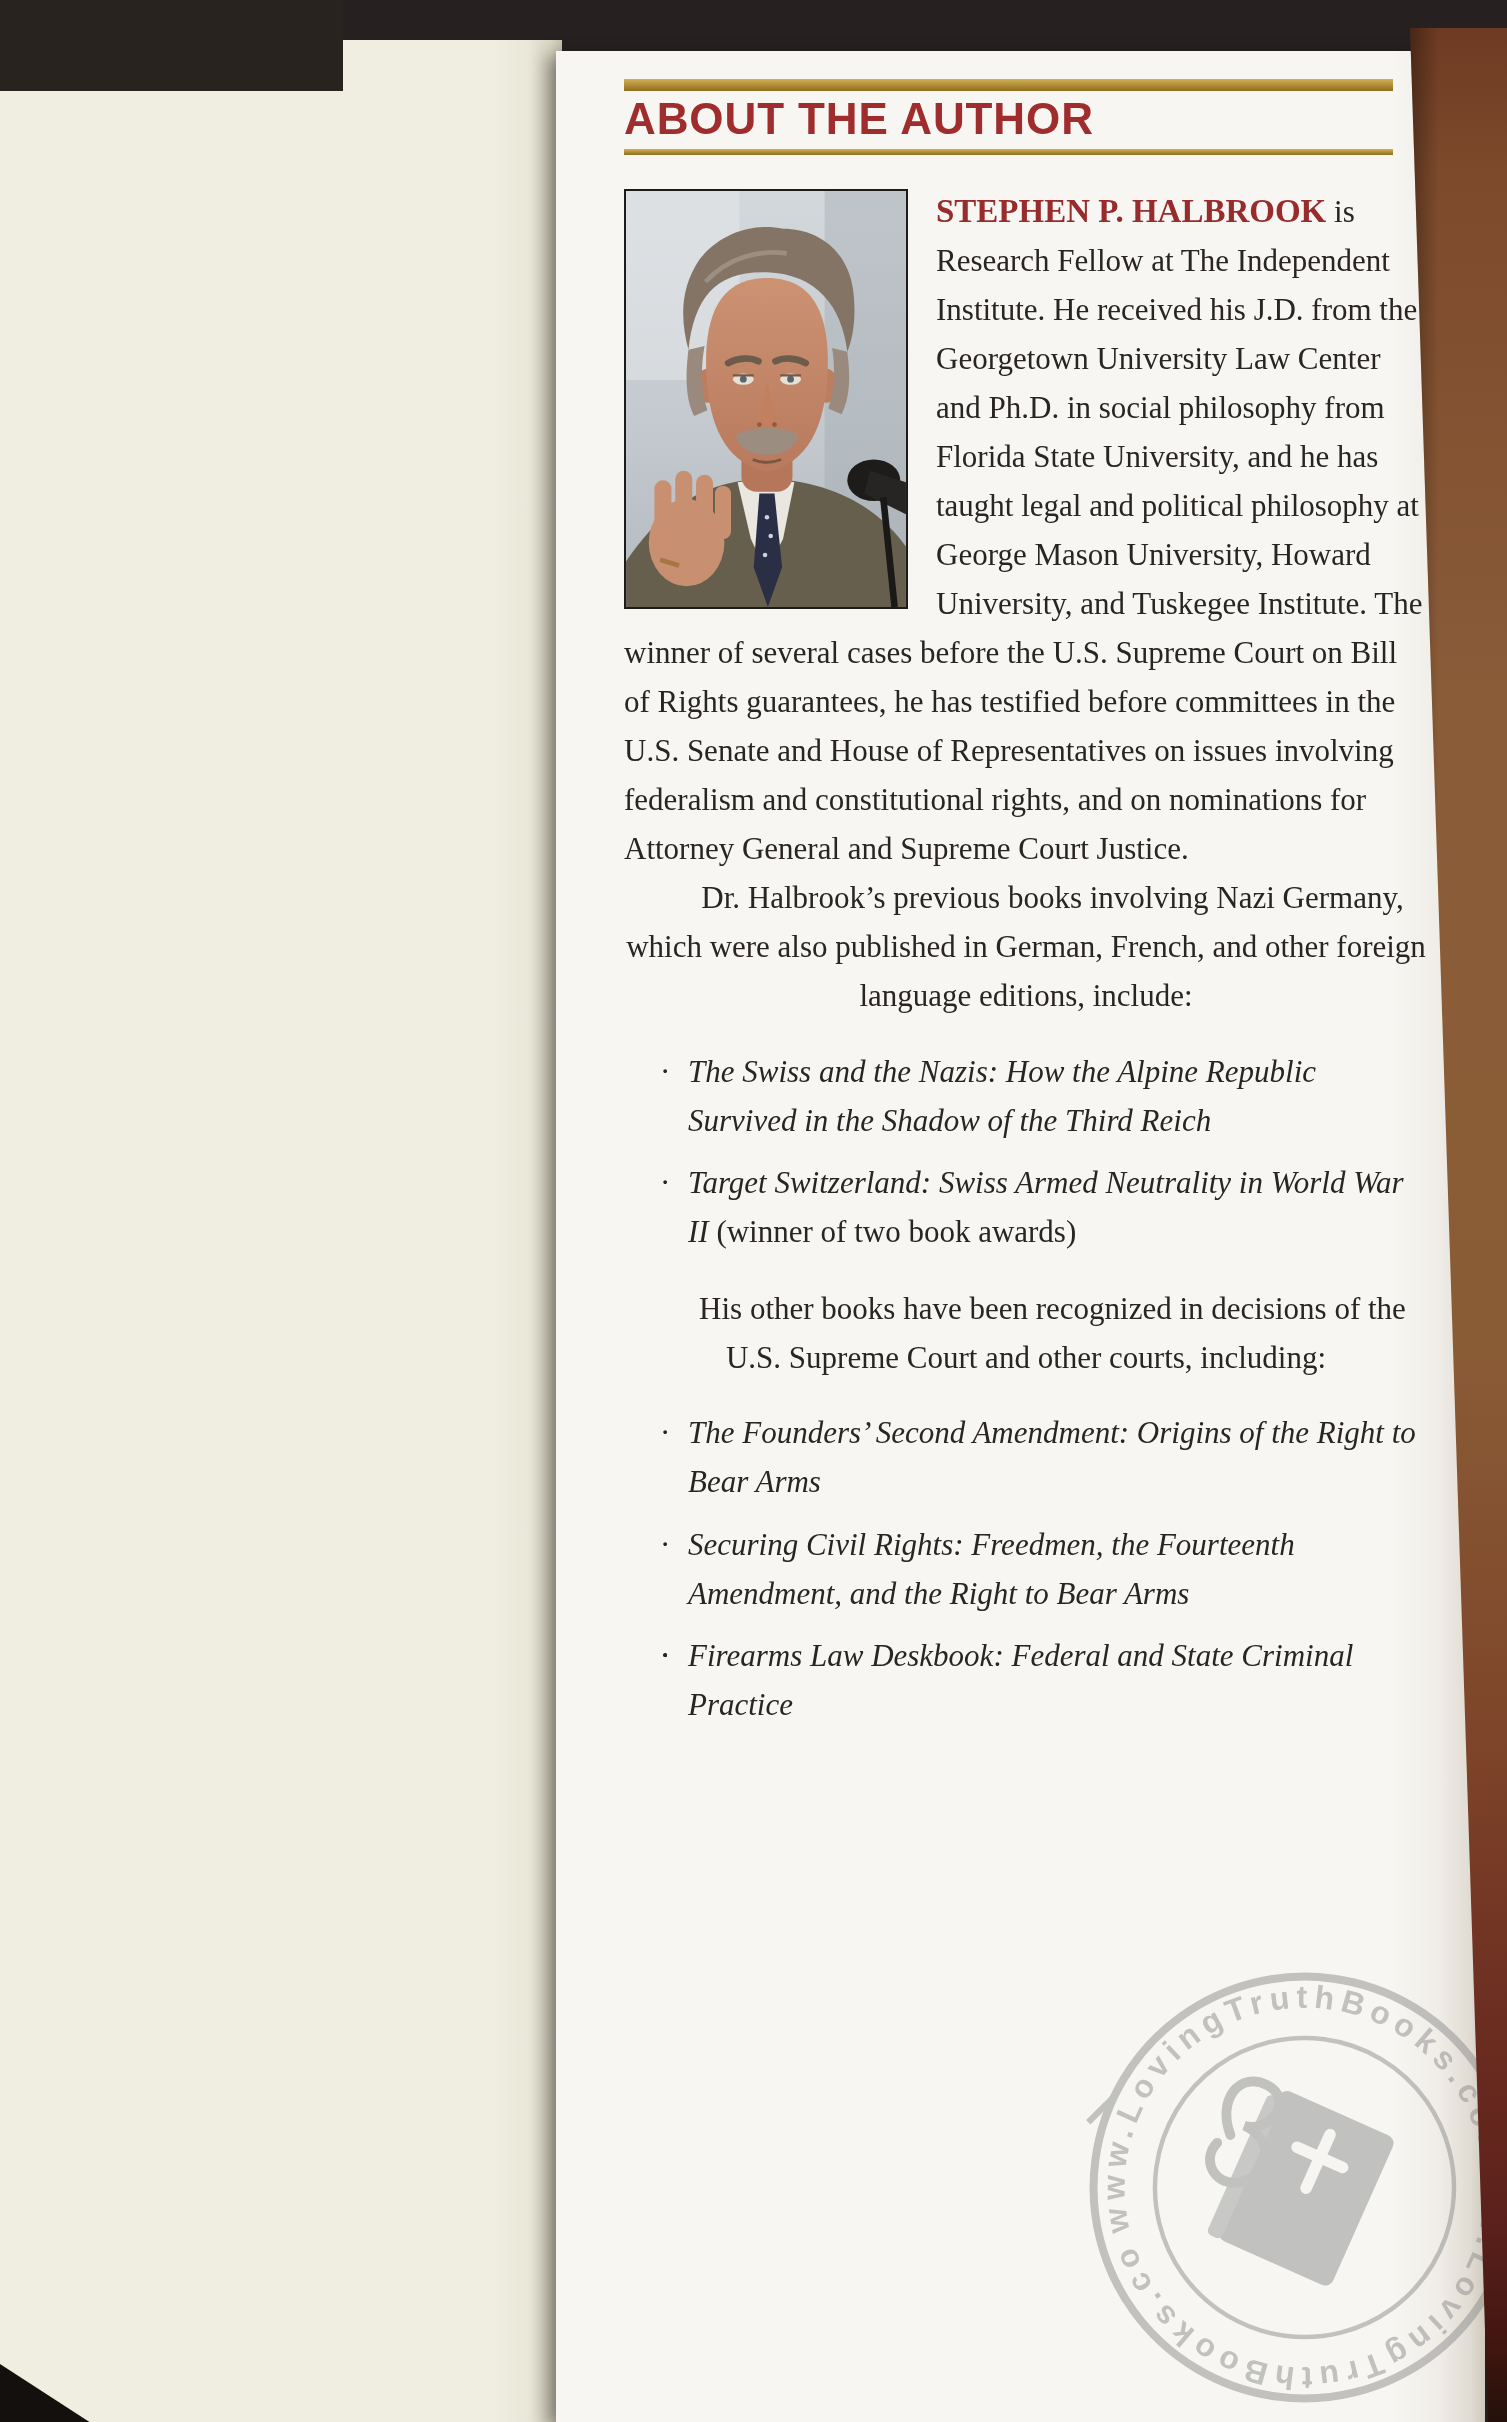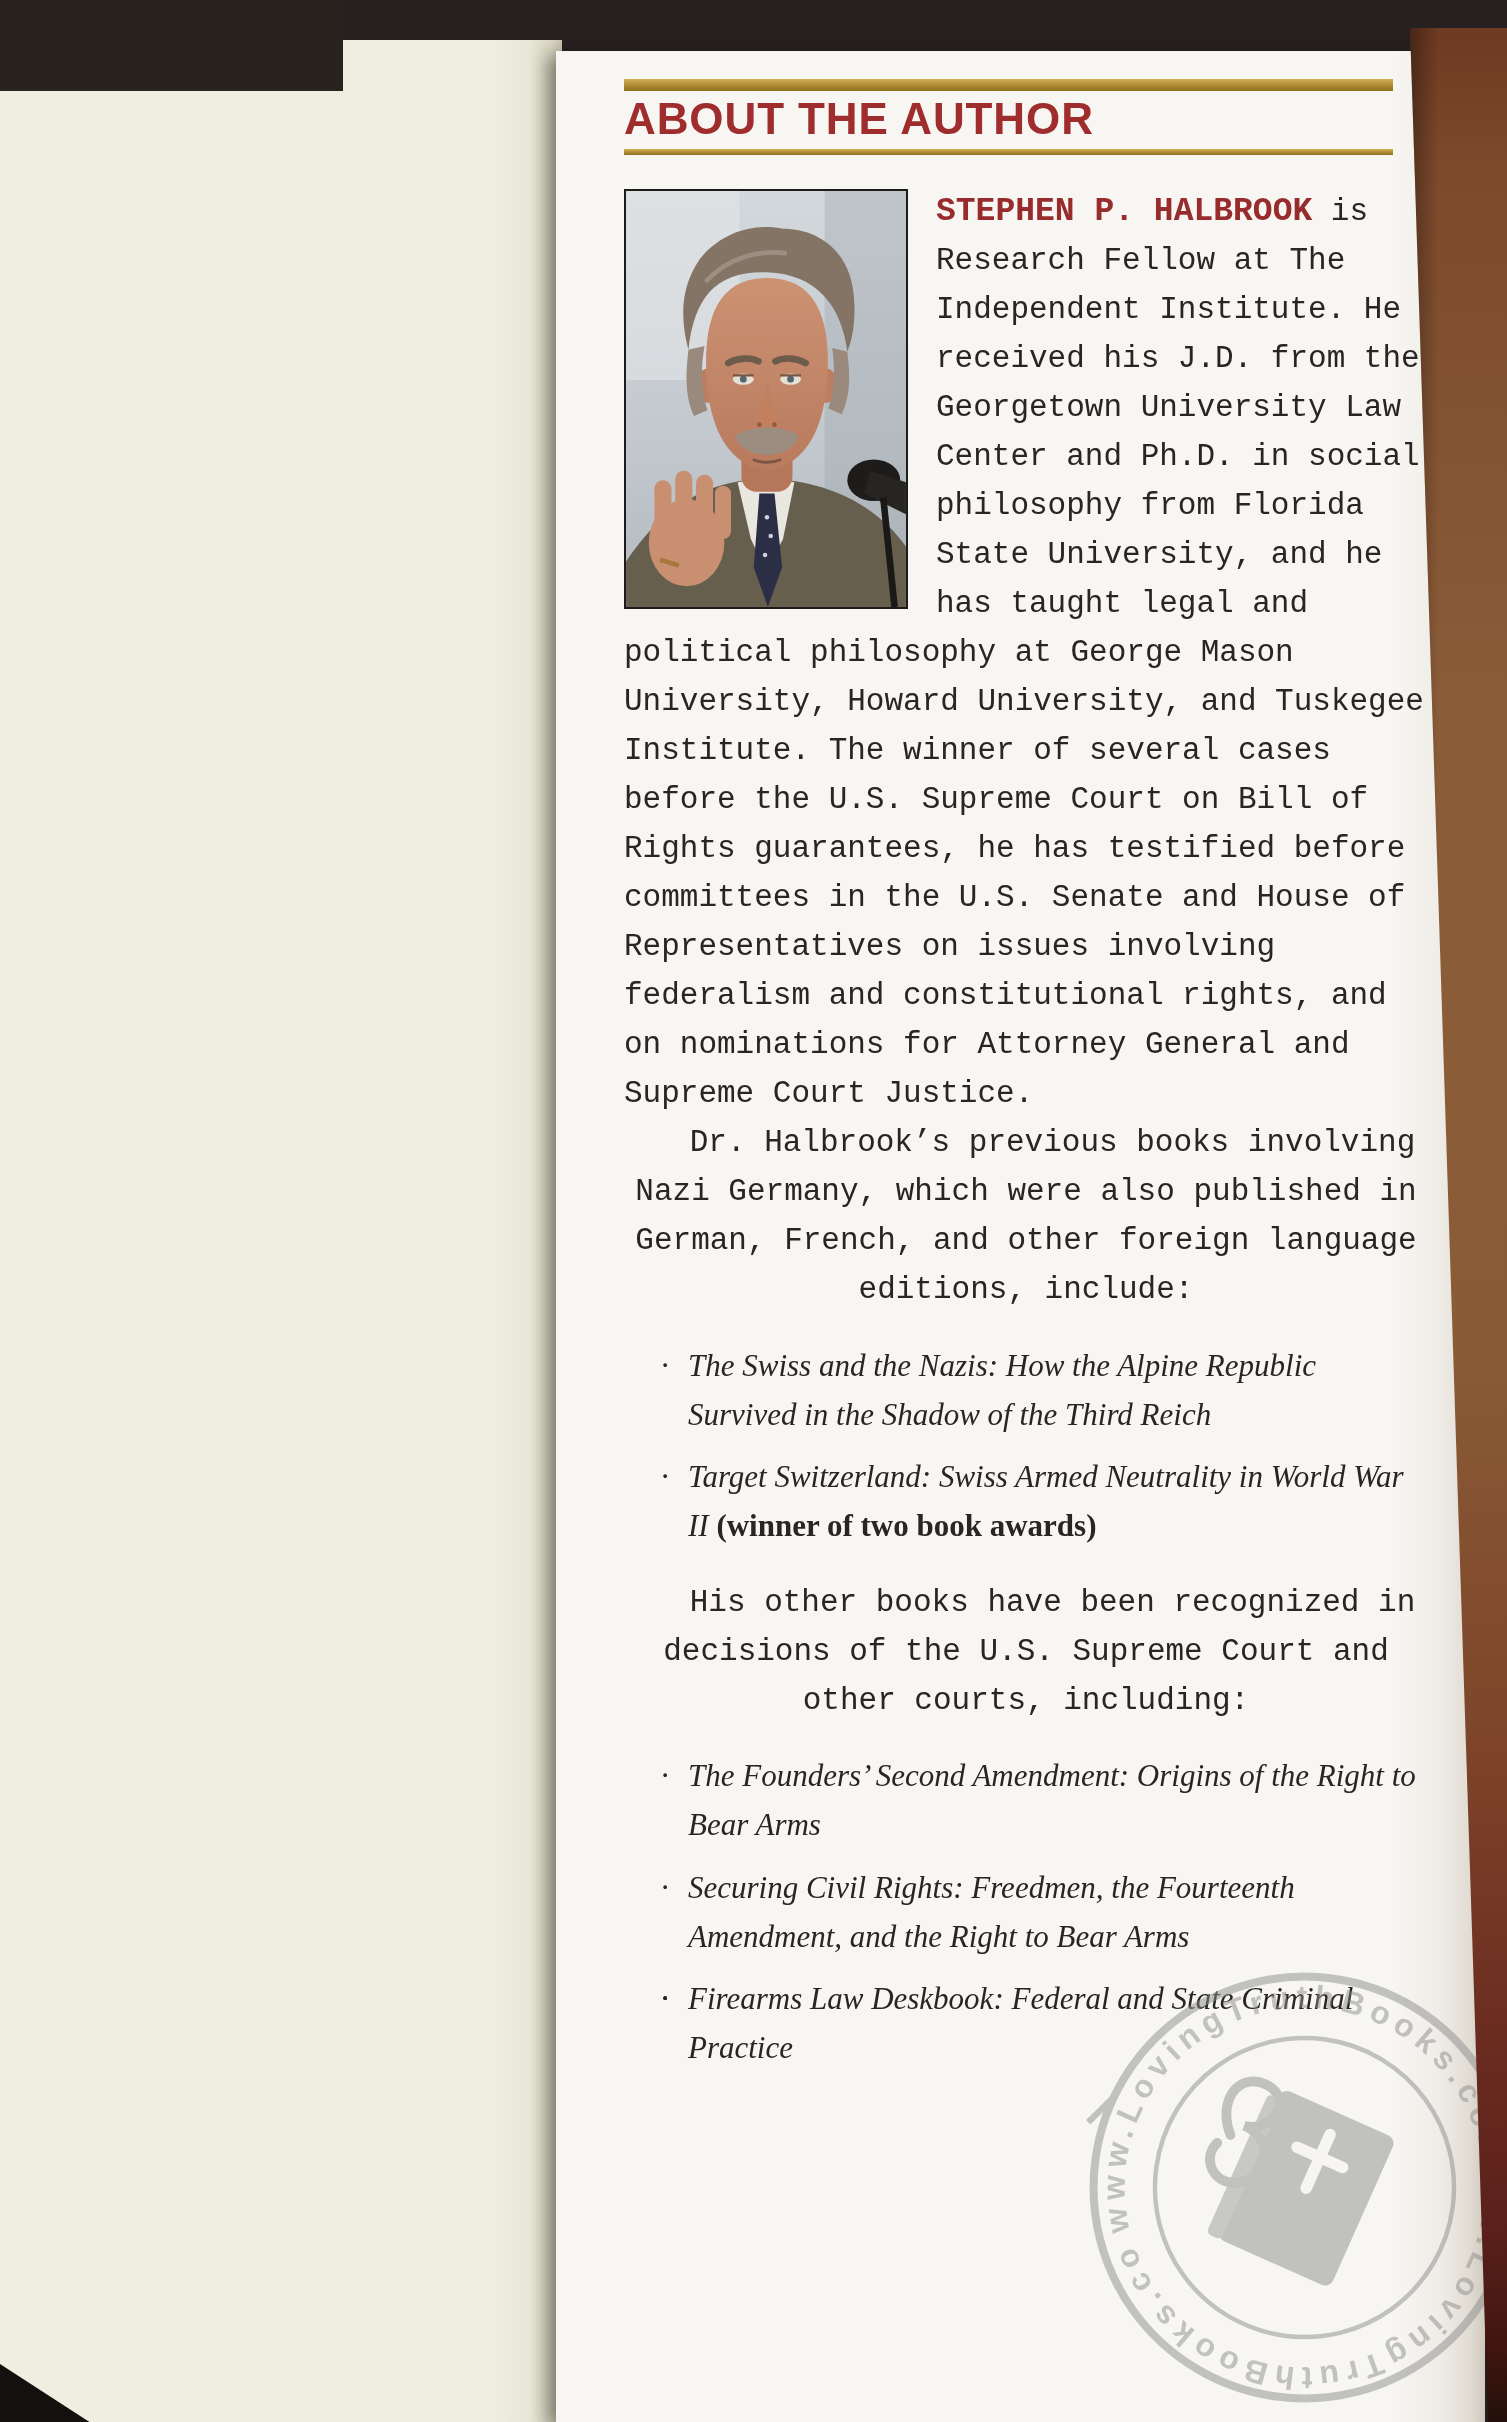--- a/index.html
+++ b/index.html
@@ -48,33 +48,33 @@
     font-family:"Liberation Sans", sans-serif;
     font-weight:bold;font-size:44px;line-height:44px;letter-spacing:0.9px;
     color:#9f2d2d;
   }
   .flap-body{margin-top:32px;color:#282522;font-size:31px;line-height:49px;}
   .photo{
     float:left;width:280px;height:416px;margin:1.9px 28px 15px 0;
     border:2.8px solid #1d1c1a;background:#c6ccd1;
   }
   .photo svg{display:block;width:280px;height:416px;}
-  p.bio{margin:0;text-align:left;font-family:Liberation Mono, monospace;}
+  p.bio{margin:0;text-align:left;}
   p.indent{text-indent:53px;text-align:center;}
   .author-name{font-weight:bold;color:#982b2c;font-size:33px;}
   ul.books{list-style:none;margin:26.5px 0 28px 0;padding:0;}
   ul.books li{
     position:relative;padding-left:64px;margin:0;
     font-style:italic;line-height:49px;
   }
   ul.books li + li{margin-top:13.2px;}
   ul.books .dot{
     position:absolute;left:36px;top:0;font-style:normal;color:#282522;
   }
-  ul.books .roman{font-style:normal;font-weight:bold;}
+  ul.books .roman{font-style:normal;}
   
   .watermark{
     position:absolute;right:-42px;bottom:13.2px;width:445px;height:445px;
     opacity:.5;transform:rotate(-14deg);pointer-events:none;
   }
   .watermark svg{width:445px;height:445px;display:block;}
 </style>
 </head>
 <body>
 

